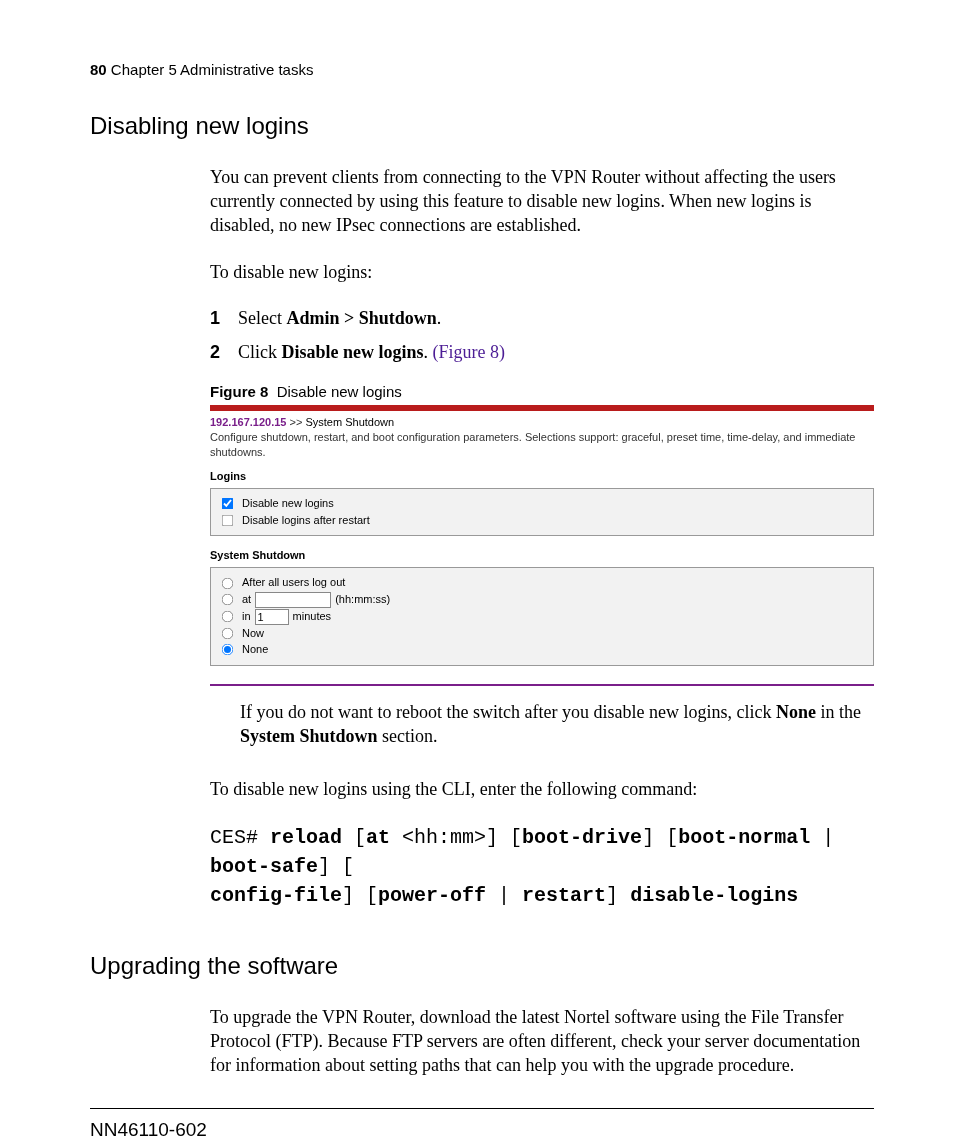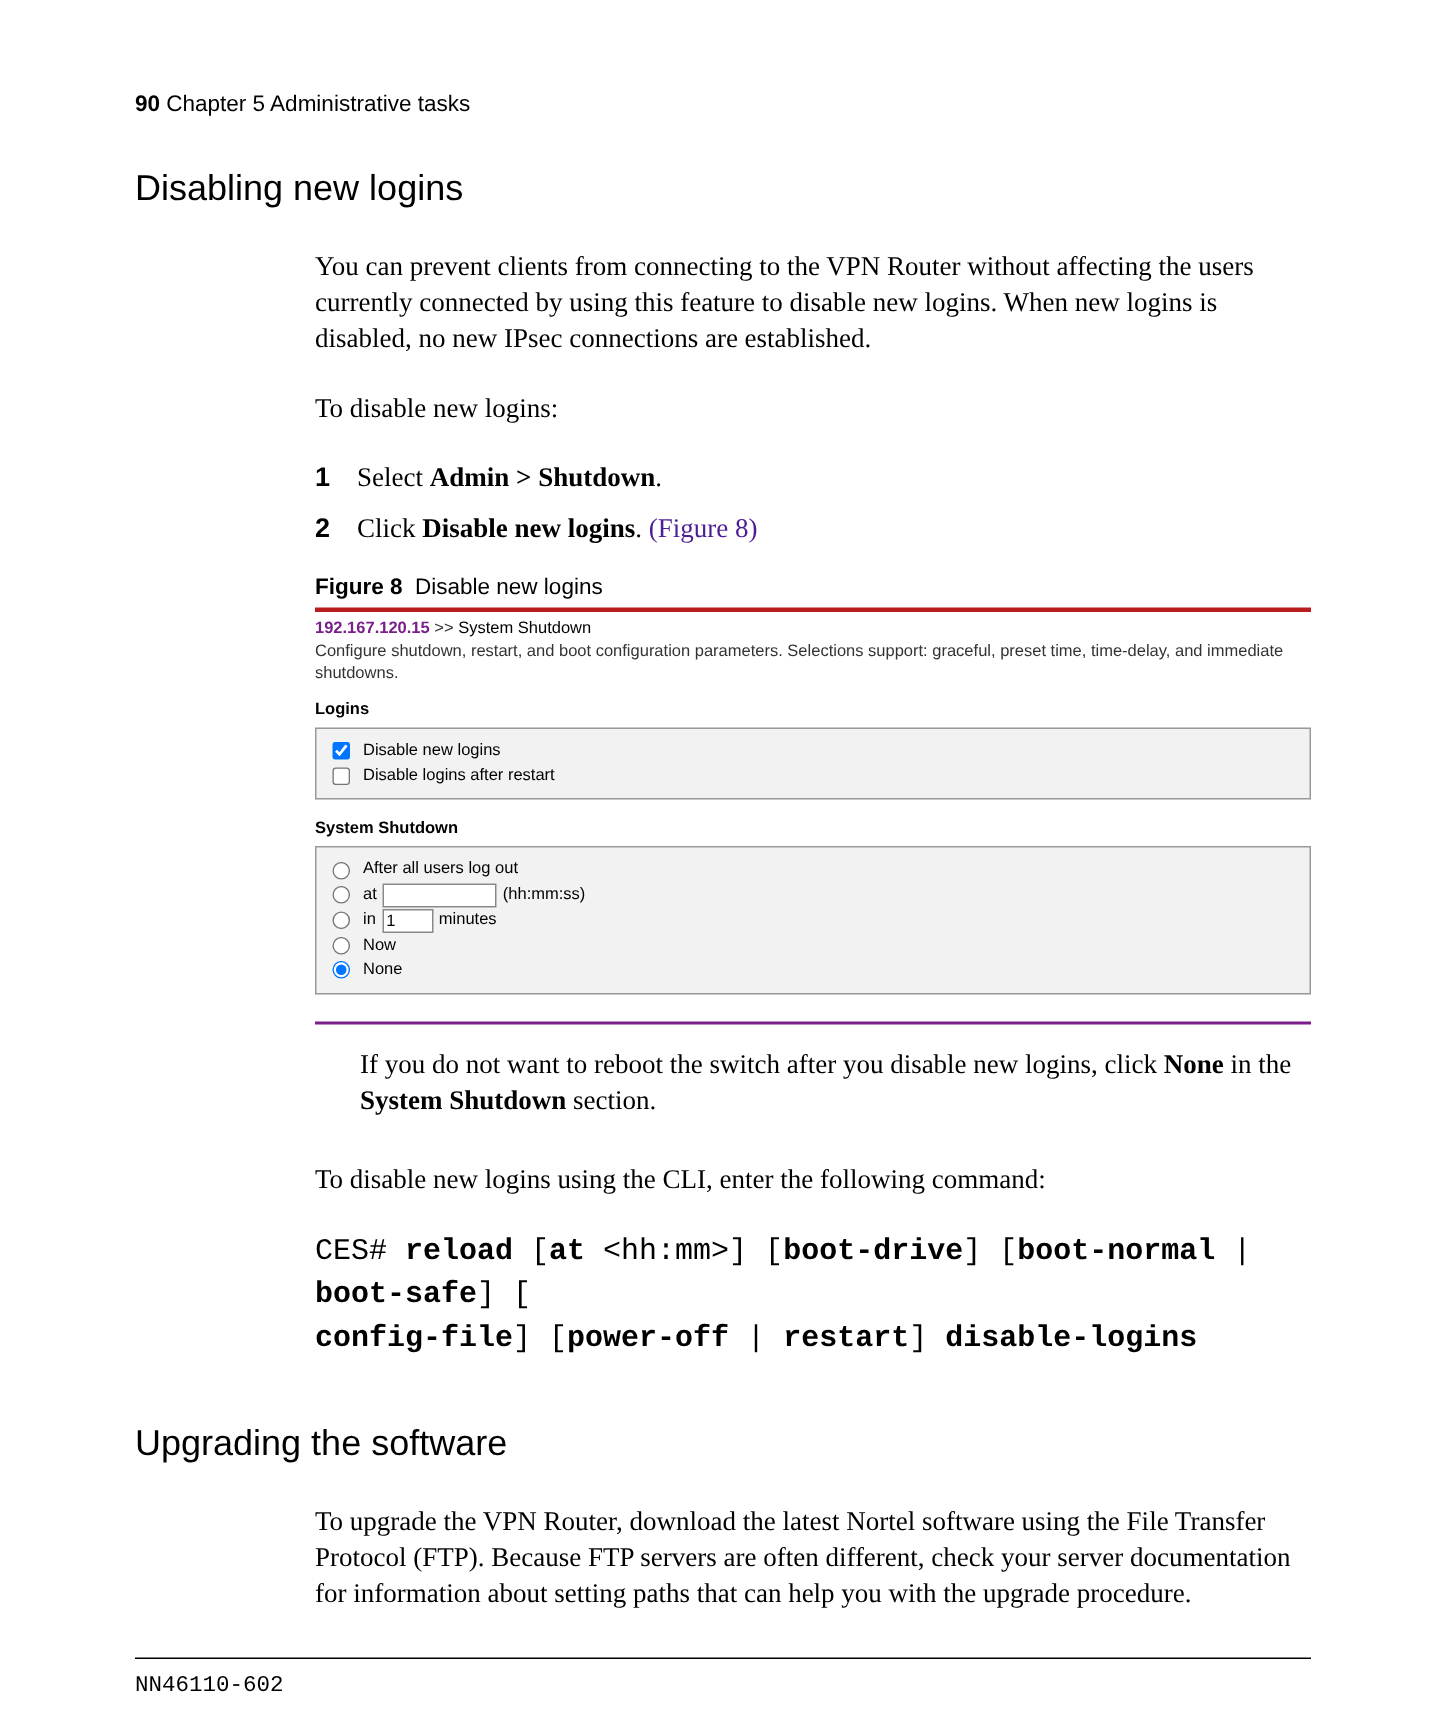--- a/index.html
+++ b/index.html
@@ -36,21 +36,21 @@
     flex: 0 0 28px;
   }
   .xref { color: #4c1d95; }
   .figcap {
     font-family: Arial, Helvetica, sans-serif;
     font-size: 15px;
     margin: 4px 0 2px 0;
   }
   .figcap b { font-weight: bold; }
   .figure-wrap {
-    border-top: 3px solid #b91c1c;
+    border-top: 6px solid #b91c1c;
     border-bottom: 2px solid #7a1f8a;
     padding: 4px 0 6px 0;
     font-family: Verdana, Arial, sans-serif;
     font-size: 11px;
     line-height: 1.4;
     margin-bottom: 14px;
   }
   .breadcrumb .ip { color: #7a1f8a; font-weight: bold; }
   .breadcrumb .sep { color: #333; }
   .fdesc { color: #333; margin-bottom: 8px; }
@@ -81,29 +81,29 @@
     line-height: 1.45;
     margin-bottom: 40px;
   }
   .cli .b { font-weight: bold; }
   hr.footrule {
     border: none;
     border-top: 1.5px solid #000;
     margin: 30px 0 8px 0;
   }
   .footer {
-    font-family: Liberation Mono, monospace;
-    font-size: 15px;
+    font-family: Liberation Sans, sans-serif;
+    font-size: 19px;
   }
 </style>
 </head>
 <body>
 
 <div class="page-header">
-  <span class="pgnum">90</span>
+  <span class="pgnum">80</span>
   <span>Chapter 5  Administrative tasks</span>
 </div>
 
 <h1>Disabling new logins</h1>
 
 <div class="body-block">
   <p>You can prevent clients from connecting to the VPN Router without affecting the users currently connected by using this feature to disable new logins. When new logins is disabled, no new IPsec connections are established.</p>
   <p>To disable new logins:</p>
 
   <ol class="steps">

